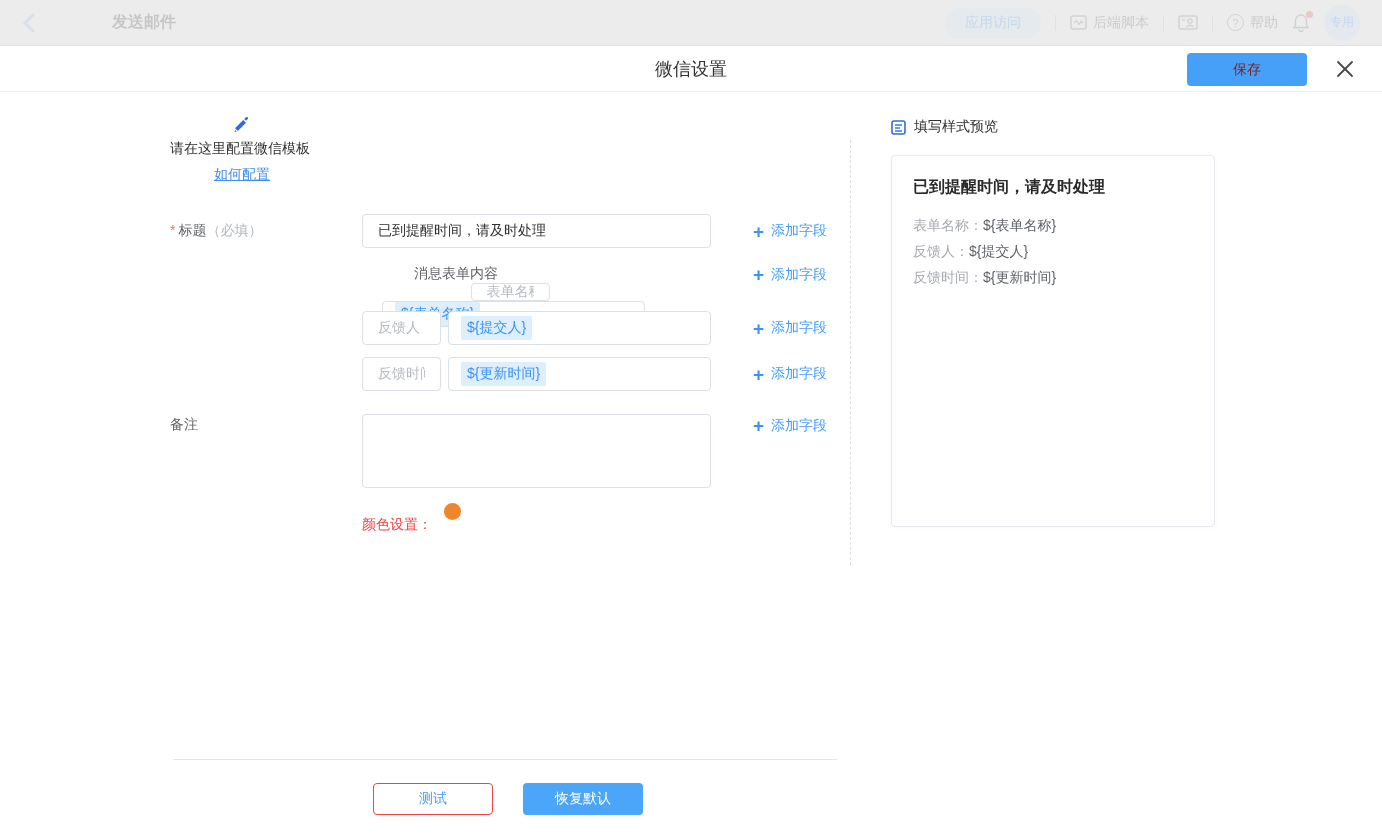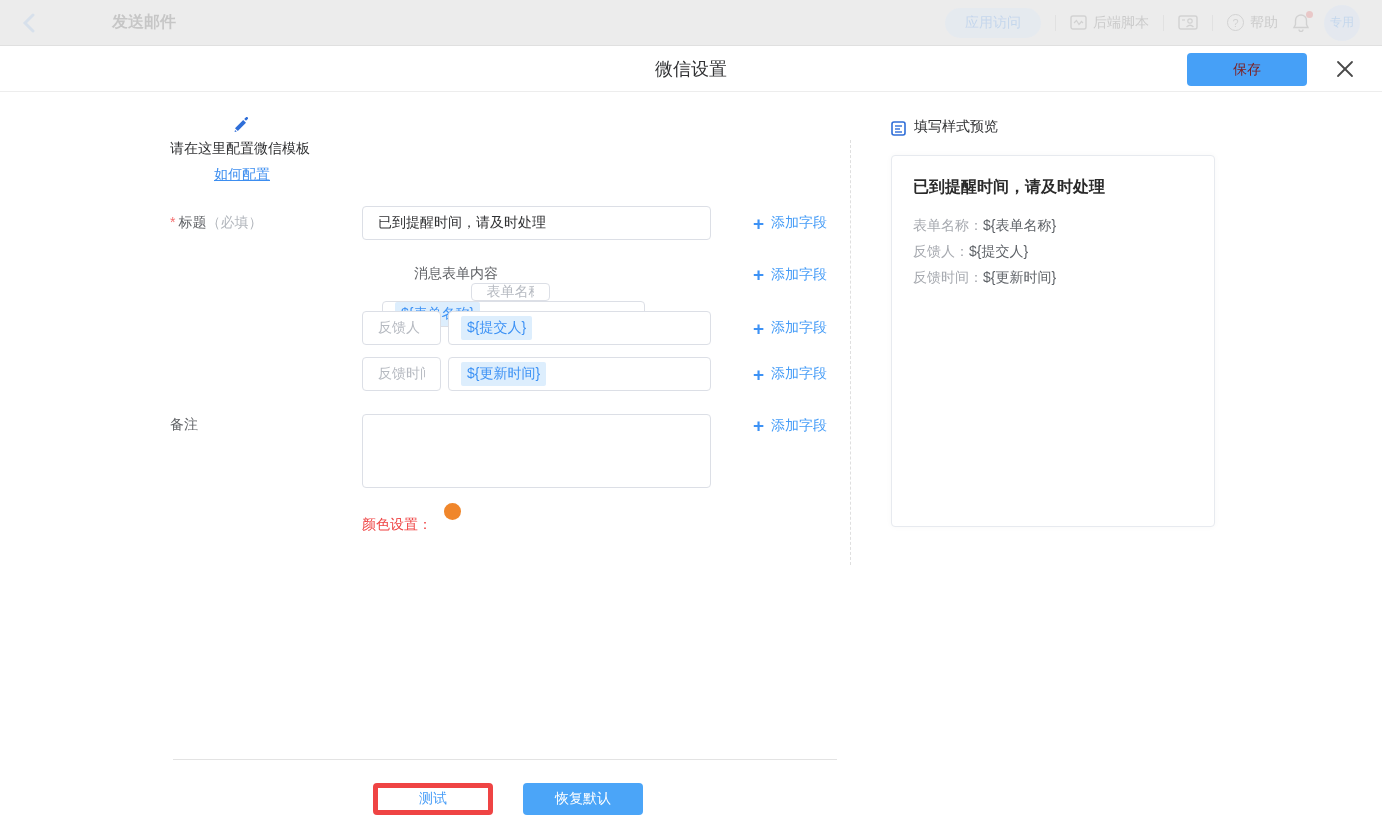--- a/index.html
+++ b/index.html
@@ -36,21 +36,21 @@
   
   .hint { position:absolute; left:170px; top:25px; display:flex; align-items:center; gap:8px; font-size:14px; color:#303133;flex-direction:column; }
   .hint a { color:#3d8ef0; text-decoration:underline; cursor:pointer; margin-left:4px; }
 
   
   .f-label { width:192px; font-size:14px; color:#606266; }
   .req { color:#f56c6c; margin-right:3px; }
   .suffix { color:#b3b7bd; }
   .row { position:absolute; left:170px; width:680px; height:34px; display:flex; align-items:center; }
   .row-template { top:61px; }
-  .row-title    { top:114px; }
+  .row-title    { top:122px; }
   .row-c1 { top:173px;flex-direction:column; }
   .row-c2 { top:219px; }
   .row-c3 { top:265px; }
   .row-remark { top:322px; height:74px; align-items:flex-start; }
   .row-color  { top:411px; height:16px; }
 
   .select { width:349px; height:34px; border:1px solid #dcdfe6; border-radius:4px; display:flex; align-items:center;
             cursor:pointer; background:#fff; }
   .select-value { flex:1; padding-left:15px; font-size:14px; color:#606266; }
   .select-arrow-zone { width:29px; height:100%; border-left:1px solid #dcdfe6; display:flex; align-items:center; justify-content:center; }
@@ -73,28 +73,28 @@
   .remark-area { width:349px; height:74px; border:1px solid #dcdfe6; border-radius:4px; resize:none;
                  font-family:inherit; font-size:14px; padding:8px 12px; outline:none; }
   .row-remark .f-label { padding-top:2px; }
   .row-remark .addfield { top:2px; }
 
   .color-label { font-size:14px; color:#ef4444; margin-left:192px;margin-top:28px; }
   .color-dot { width:17px; height:17px; border-radius:50%; background:#f0862b; margin-left:12px; cursor:pointer; }
 
   .hr { position:absolute; left:173px; top:667px; width:664px; height:1px; background:#e3e3e3; }
   .btn-test { position:absolute; left:373px; top:691px; width:120px; height:32px; background:#fff; color:#459cf7;
-              border:5px solid #ef4444; border-radius:4px; font-size:14px; cursor:pointer; font-family:inherit; }
+              border:1px solid #ef4444; border-radius:4px; font-size:14px; cursor:pointer; font-family:inherit; }
   .btn-restore { position:absolute; left:523px; top:691px; width:120px; height:32px; background:#4ba5f8; color:#fff;
                  border:none; border-radius:4px; font-size:14px; cursor:pointer; font-family:inherit; }
 
   .vdash { position:absolute; left:850px; top:48px; height:425px; border-left:1px dashed #dfdfdf; }
 
   
-  .pv-header { position:absolute; left:891px; top:26px; display:flex; align-items:flex-end; gap:8px;
+  .pv-header { position:absolute; left:891px; top:26px; display:flex; align-items:center; gap:8px;
                font-size:14px; color:#303133; }
   .pv-card { position:absolute; left:891px; top:63px; width:324px; height:372px; border:1px solid #e7eaef;
              border-radius:4px; background:#fff; padding:21px 21px; box-shadow:0 0 6px rgba(0,0,0,0.03); }
   .pv-title { font-size:16px; font-weight:bold; color:#2a2a2a; margin-bottom:14px; }
   .pv-line { font-size:14px; line-height:26px; }
   .pv-line .lbl { color:#a7aab0; }
   .pv-line .val { color:#5f6368; }
 </style>
 </head>
 <body>

